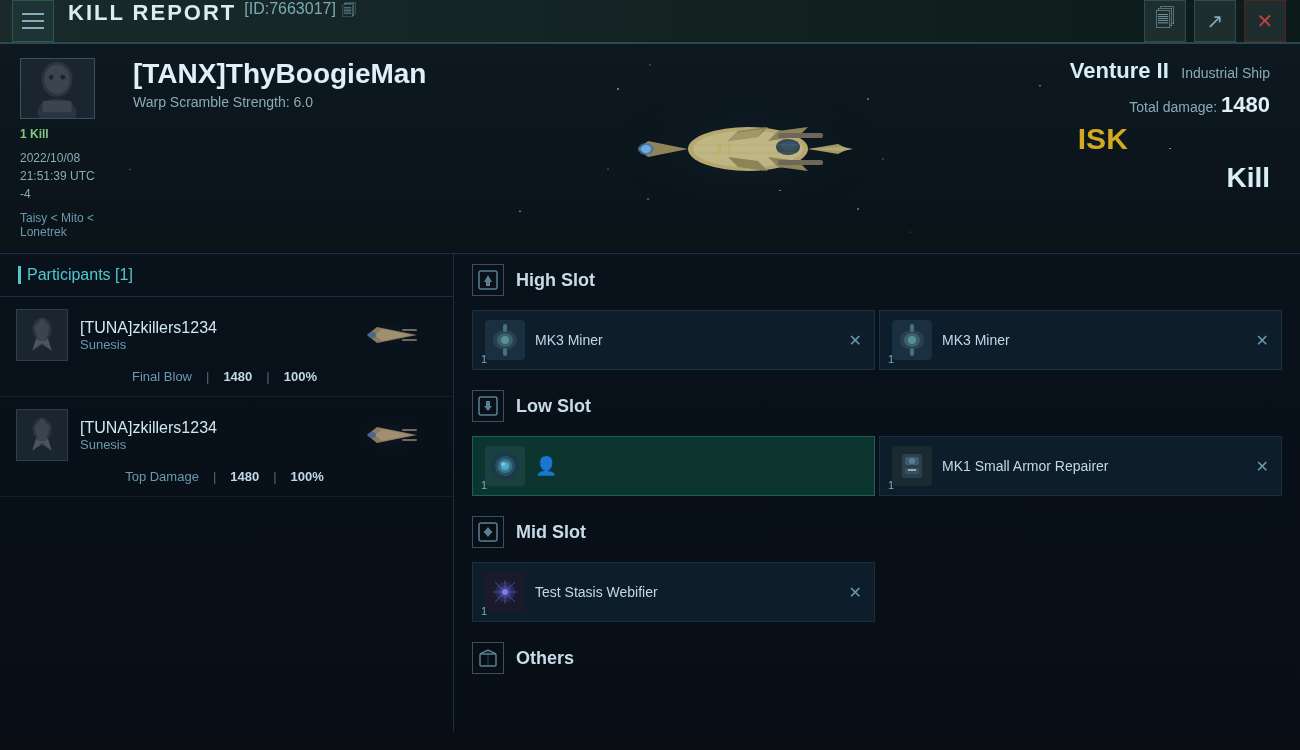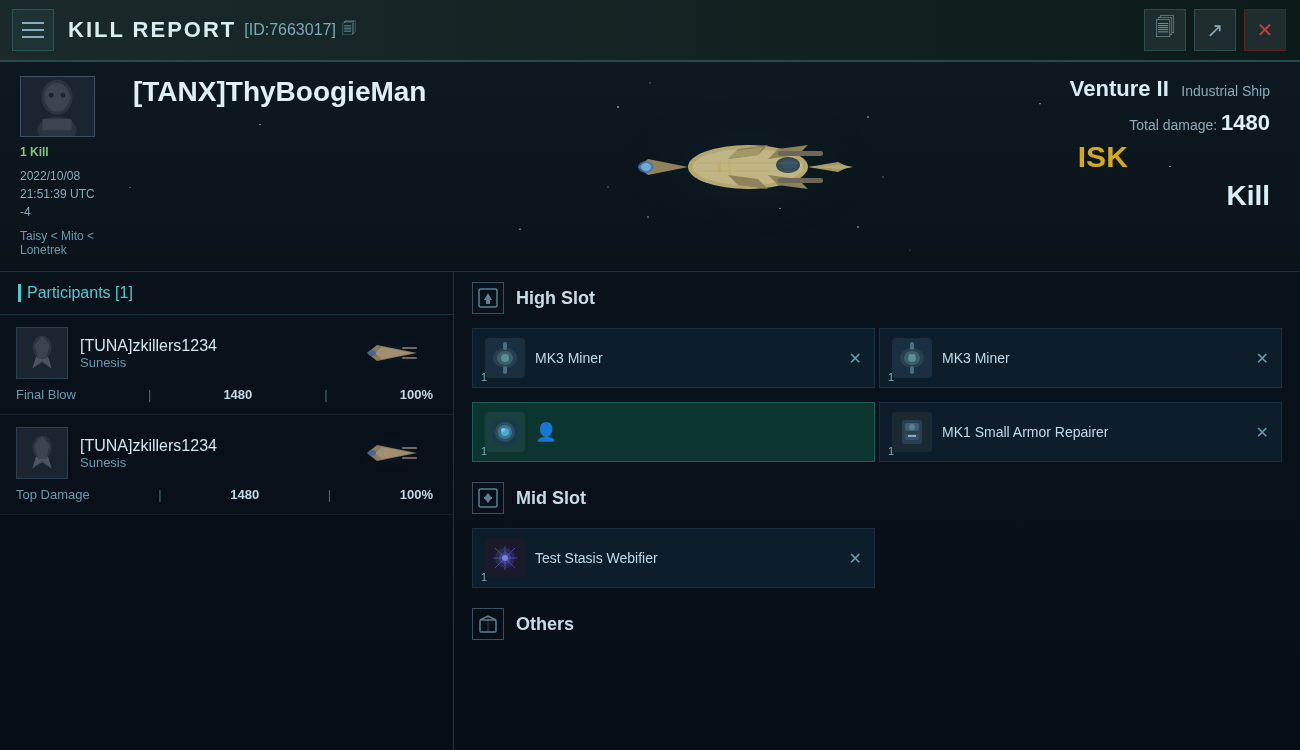--- a/index.html
+++ b/index.html
@@ -8,24 +8,23 @@
       height: 750px;
       overflow: hidden;
       background: #0a0e14;
       font-family: 'Segoe UI', Arial, sans-serif;
       color: #c8d4e0;
     }
 
     
     .header {
       display: flex;
-      align-items: center;
       background: linear-gradient(to right, #1a2a2a, #0d1a1a);
       border-bottom: 2px solid #2a4a4a;
-      height: 62px;
+      height: 44px;
       padding: 0 12px;
       position: relative;
     }
     .header-menu-btn {
       width: 42px; height: 42px;
       background: #1e3333;
       border: 1px solid #2e5555;
       display: flex; flex-direction: column;
       justify-content: center; align-items: center;
       gap: 5px; cursor: pointer; margin-right: 14px;
@@ -227,21 +226,21 @@
       font-size: 16px;
       font-weight: 400;
       color: #d0e8f0;
     }
     .participant-corp {
       font-size: 13px;
       color: #6a9ab0;
     }
     .participant-stats {
       display: flex;
-      justify-content: space-between;
+      justify-content: center;
       gap: 14px;
       font-size: 13px;
       color: #8aabb8;
       padding-right: 4px;
     }
     .participant-stats .stat-label {
       color: #6a9ab0;
     }
     .participant-stats .stat-value {
       color: #c0d8e8;
@@ -391,20 +390,21 @@
           <rect x="22" y="50" width="30" height="12" rx="2" fill="#3a4550"></rect>
         </svg>
       </div>
       <div class="kill-badge">1 Kill</div>
       <div class="kill-date">2022/10/08 21:51:39 UTC -4</div>
       <div class="kill-location">Taisy &lt; Mito &lt; Lonetrek</div>
     </div>
 
     <div class="pilot-info">
       <div class="pilot-name">[TANX]ThyBoogieMan</div>
+      <div class="pilot-sub">Warp Scramble Strength: 6.0</div>
     </div>
 
     <div class="ship-image">
       <svg class="ship-svg" viewBox="0 0 300 160">
 
         <defs>
           <radialGradient id="glow" cx="50%" cy="50%" r="50%">
             <stop offset="0%" style="stop-color:#1a3040;stop-opacity:0.4"></stop>
             <stop offset="100%" style="stop-color:#0a1320;stop-opacity:0"></stop>
           </radialGradient>
@@ -602,20 +602,30 @@
               <circle cx="20" cy="20" r="4" fill="#5a9090"></circle>
               <rect x="18" y="4" width="4" height="8" rx="2" fill="#4a7080"></rect>
               <rect x="18" y="28" width="4" height="8" rx="2" fill="#4a7080"></rect>
             </svg>
           </div>
           <span class="slot-item-name">MK3 Miner</span>
           <span class="slot-item-close">✕</span>
         </div>
       </div>
 
+      <div class="slot-header">
+        <div class="slot-icon">
+          <svg width="24" height="24" viewBox="0 0 24 24">
+            <rect x="3" y="3" width="18" height="18" rx="2" fill="none" stroke="#5a8090" stroke-width="1.5"></rect>
+            <rect x="10" y="7" width="4" height="7" fill="#5a8090"></rect>
+            <polygon points="12,17 16,12 8,12" fill="#5a8090"></polygon>
+          </svg>
+        </div>
+        <span class="slot-title">Low Slot</span>
+      </div>
       <div class="slot-items">
 
         <div class="slot-item active">
           <span class="slot-item-qty">1</span>
           <div class="slot-item-icon">
             <svg width="40" height="40" viewBox="0 0 40 40">
               <rect width="40" height="40" rx="4" fill="#1a4040"></rect>
 
               <circle cx="20" cy="20" r="14" fill="#1a3a4a"></circle>
               <circle cx="20" cy="20" r="10" fill="#2a5060"></circle>

